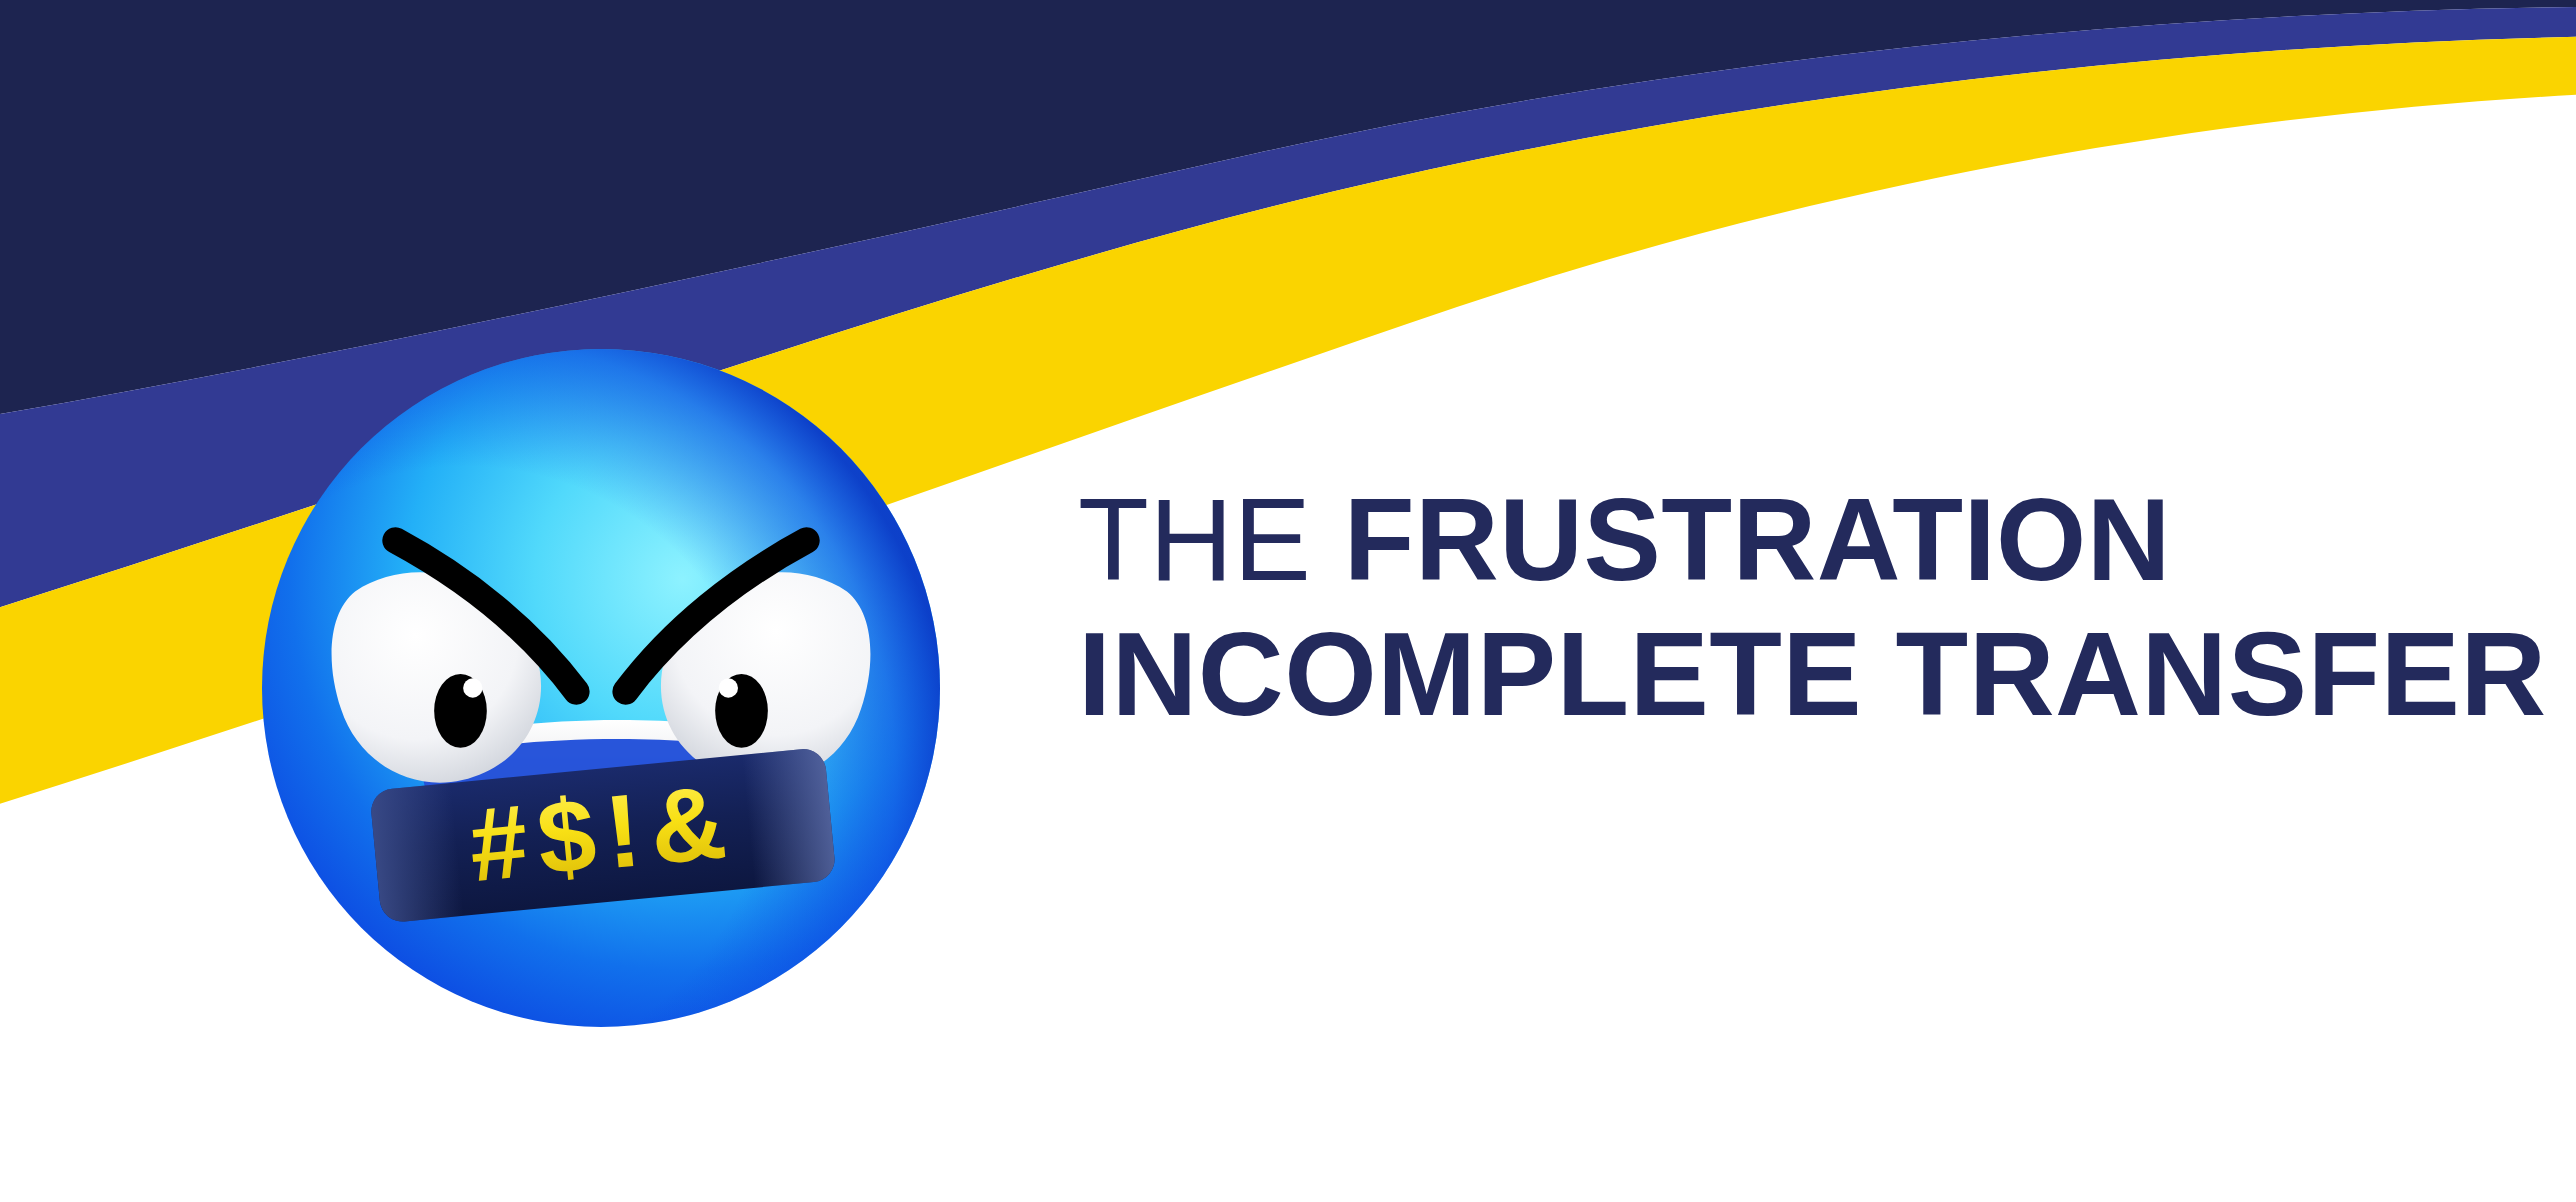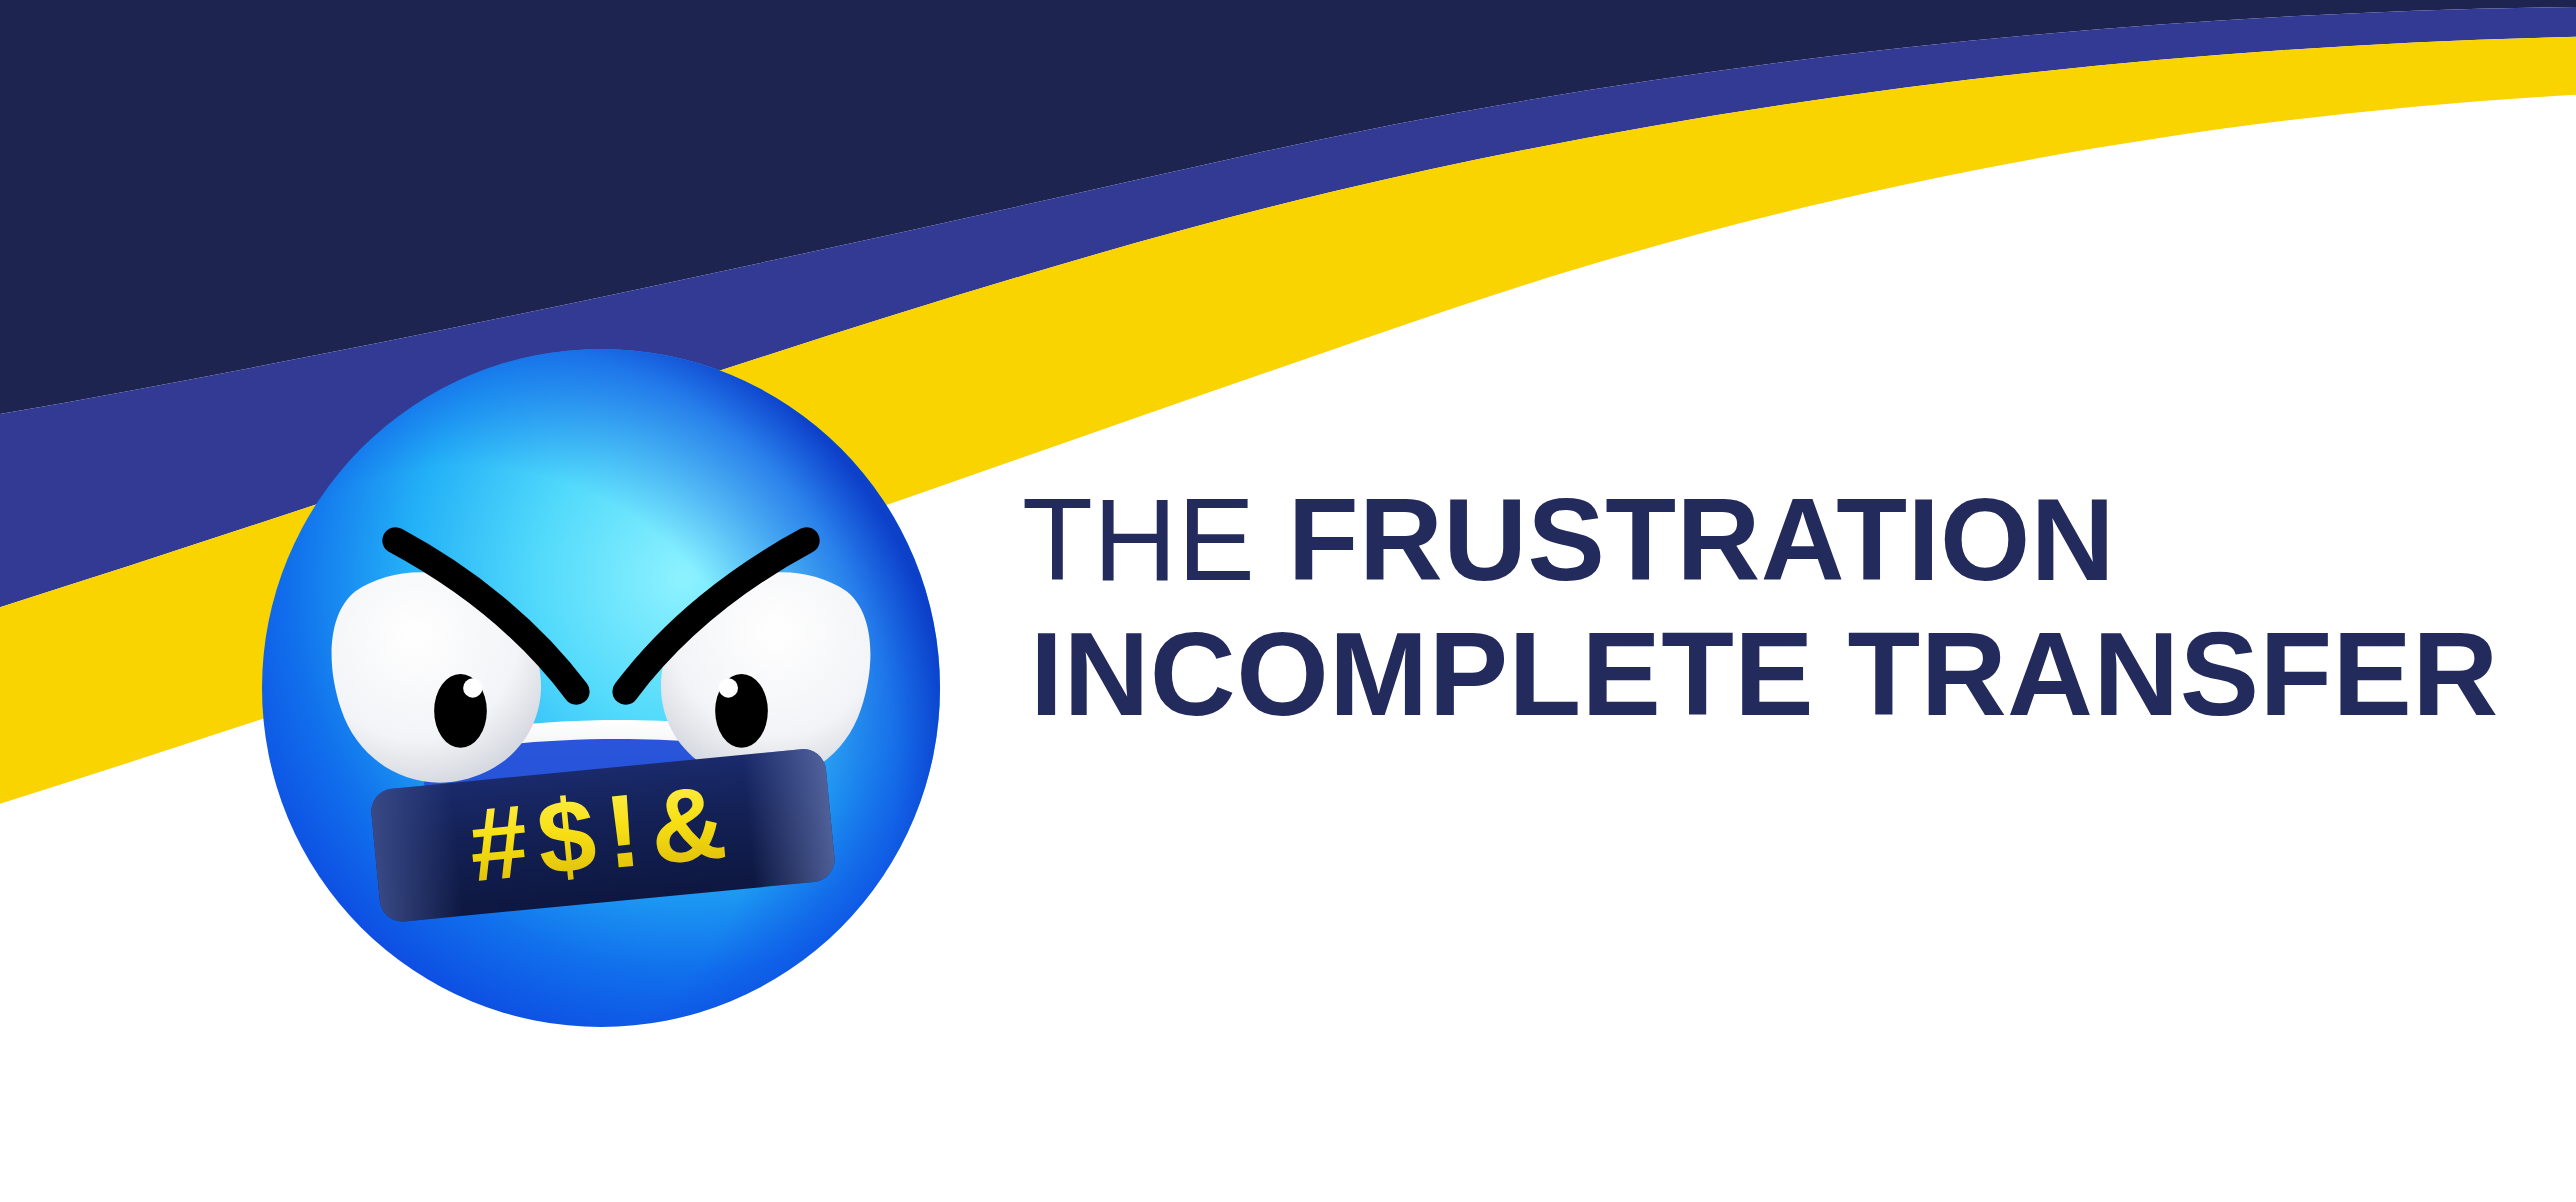--- a/index.html
+++ b/index.html
@@ -29,35 +29,35 @@
     left: 262px;
     top: 349px;
     width: 678px;
     height: 678px;
   }
   #face-svg { display: block; width: 678px; height: 678px; }
 
   
   #headline {
     position: absolute;
-    left: 1022px;
+    left: 1078px;
     top: 474px;
     width: 1457px;
     color: #232a5c;
     line-height: 133px;
     letter-spacing: 0.4px;
   }
   .hl-line {
     white-space: nowrap;
     font-size: 116px;
     font-stretch: condensed;
   }
   .w-light { font-weight: 400; }
   .w-bold  { font-weight: 700; }
-  .line-3  { font-size: 119px; margin-left: 8px; }
+  .line-3  { font-size: 119px; }
 </style>
 </head>
 <body>
 
 <div id="banner">
 
   <svg class="layer" viewBox="0 0 2935 1370" preserveAspectRatio="none" xmlns="http://www.w3.org/2000/svg">
 
     <path fill="#1d2450" d="M0,0 L2935,0 L2935,8
              C2430,14 1900,70 1430,175

